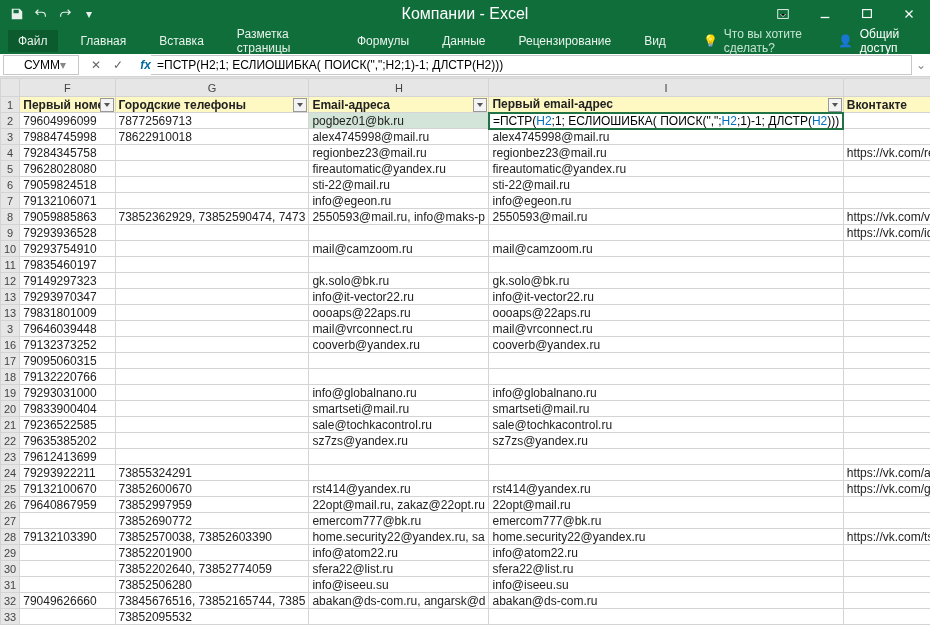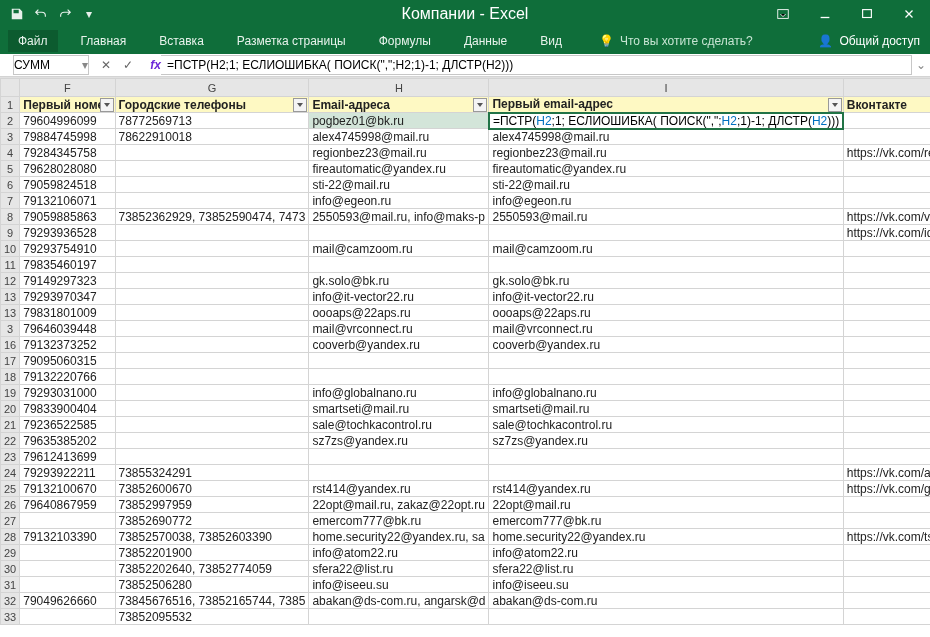--- a/index.html
+++ b/index.html
@@ -12,24 +12,24 @@
 .winbtns { margin-left: auto; display: flex; }
 .winbtn { width: 42px; height: 28px; display: flex; align-items: center; justify-content: center; color: #fff; cursor: pointer; }
 
 .ribbon-tabs { height: 26px; background: #0f6e3a; display: flex; align-items: center; padding-left: 8px; gap: 13px; color: #fff; }
 .rtab { padding: 4px 10px; font-size: 12px; color: #e8f3ec; cursor: pointer; }
 .rtab.file { background: #0c5b2f; }
 .tellme { margin-left: 14px; display: flex; align-items: center; gap: 6px; color: #c7e5d3; font-size: 12px; }
 .share { margin-left: auto; margin-right: 10px; display: flex; align-items: center; gap: 6px; color: #fff; font-size: 12px; }
 
 .formulabar { height: 23px; background: #fff; border-bottom: 1px solid #d4d4d4; display: flex; align-items: center; }
-.namebox { width: 76px; height: 20px; border: 1px solid #c7c7c7; margin-left: 13px; display: flex; align-items: center; padding: 0 0; font-size: 12px; }
+.namebox { width: 76px; height: 20px; border: 1px solid #c7c7c7; margin-left: 3px; display: flex; align-items: center; padding: 0 20px; font-size: 12px; }
 .fb-sep { width: 6px; }
 .fb-btn { width: 22px; height: 20px; display: flex; align-items: center; justify-content: center; color: #666; cursor: pointer; }
-.fx { font-style: italic; font-weight: bold; color: #6d28d9; font-size: 12px; margin-left: 11px; }
+.fx { font-style: italic; font-weight: bold; color: #0369a1; font-size: 12px; margin-left: 11px; }
 .formula-input { flex: 1; height: 20px; border: 1px solid #c7c7c7; border-left: none; padding: 0 6px; font-size: 12px; display: flex; align-items: center; }
 .formula-expand { width: 18px; display: flex; align-items: center; justify-content: center; color: #888; cursor: pointer; }
 
 .grid-wrap { height: calc(637px - 28px - 26px - 23px); overflow: auto; position: relative; border-top: 1px solid #e0e0e0; }
 table.grid { border-collapse: collapse; table-layout: fixed; font-size: 12px; color: #222; }
 table.grid th, table.grid td { border: 1px solid #d4d4d4; height: 16px; padding: 0 3px; white-space: nowrap; overflow: hidden; text-align: left; font-weight: normal; }
 table.grid th.colh { background: #e6e6e6; text-align: center; font-size: 11px; color: #444; height: 18px; position: relative; }
 table.grid th.rowh { background: #e6e6e6; text-align: center; font-size: 11px; color: #444; width: 24px; }
 table.grid th.corner { background: #e6e6e6; width: 24px; }
 table.grid tr.header-row td { font-weight: bold; background: #fef9c3; position: relative; }
@@ -98,20 +98,21 @@
   </div>
 </div>
 
 <div class="ribbon-tabs">
   <div class="rtab file">Файл</div>
   <div class="rtab">Главная</div>
   <div class="rtab">Вставка</div>
   <div class="rtab">Разметка страницы</div>
   <div class="rtab">Формулы</div>
   <div class="rtab">Данные</div>
+  <div class="rtab">Рецензирование</div>
   <div class="rtab">Вид</div>
   <div class="tellme">
     <span>💡</span>
     <span>Что вы хотите сделать?</span>
   </div>
   <div class="share">
     <span>👤</span>
     <span>Общий доступ</span>
   </div>
 </div>

